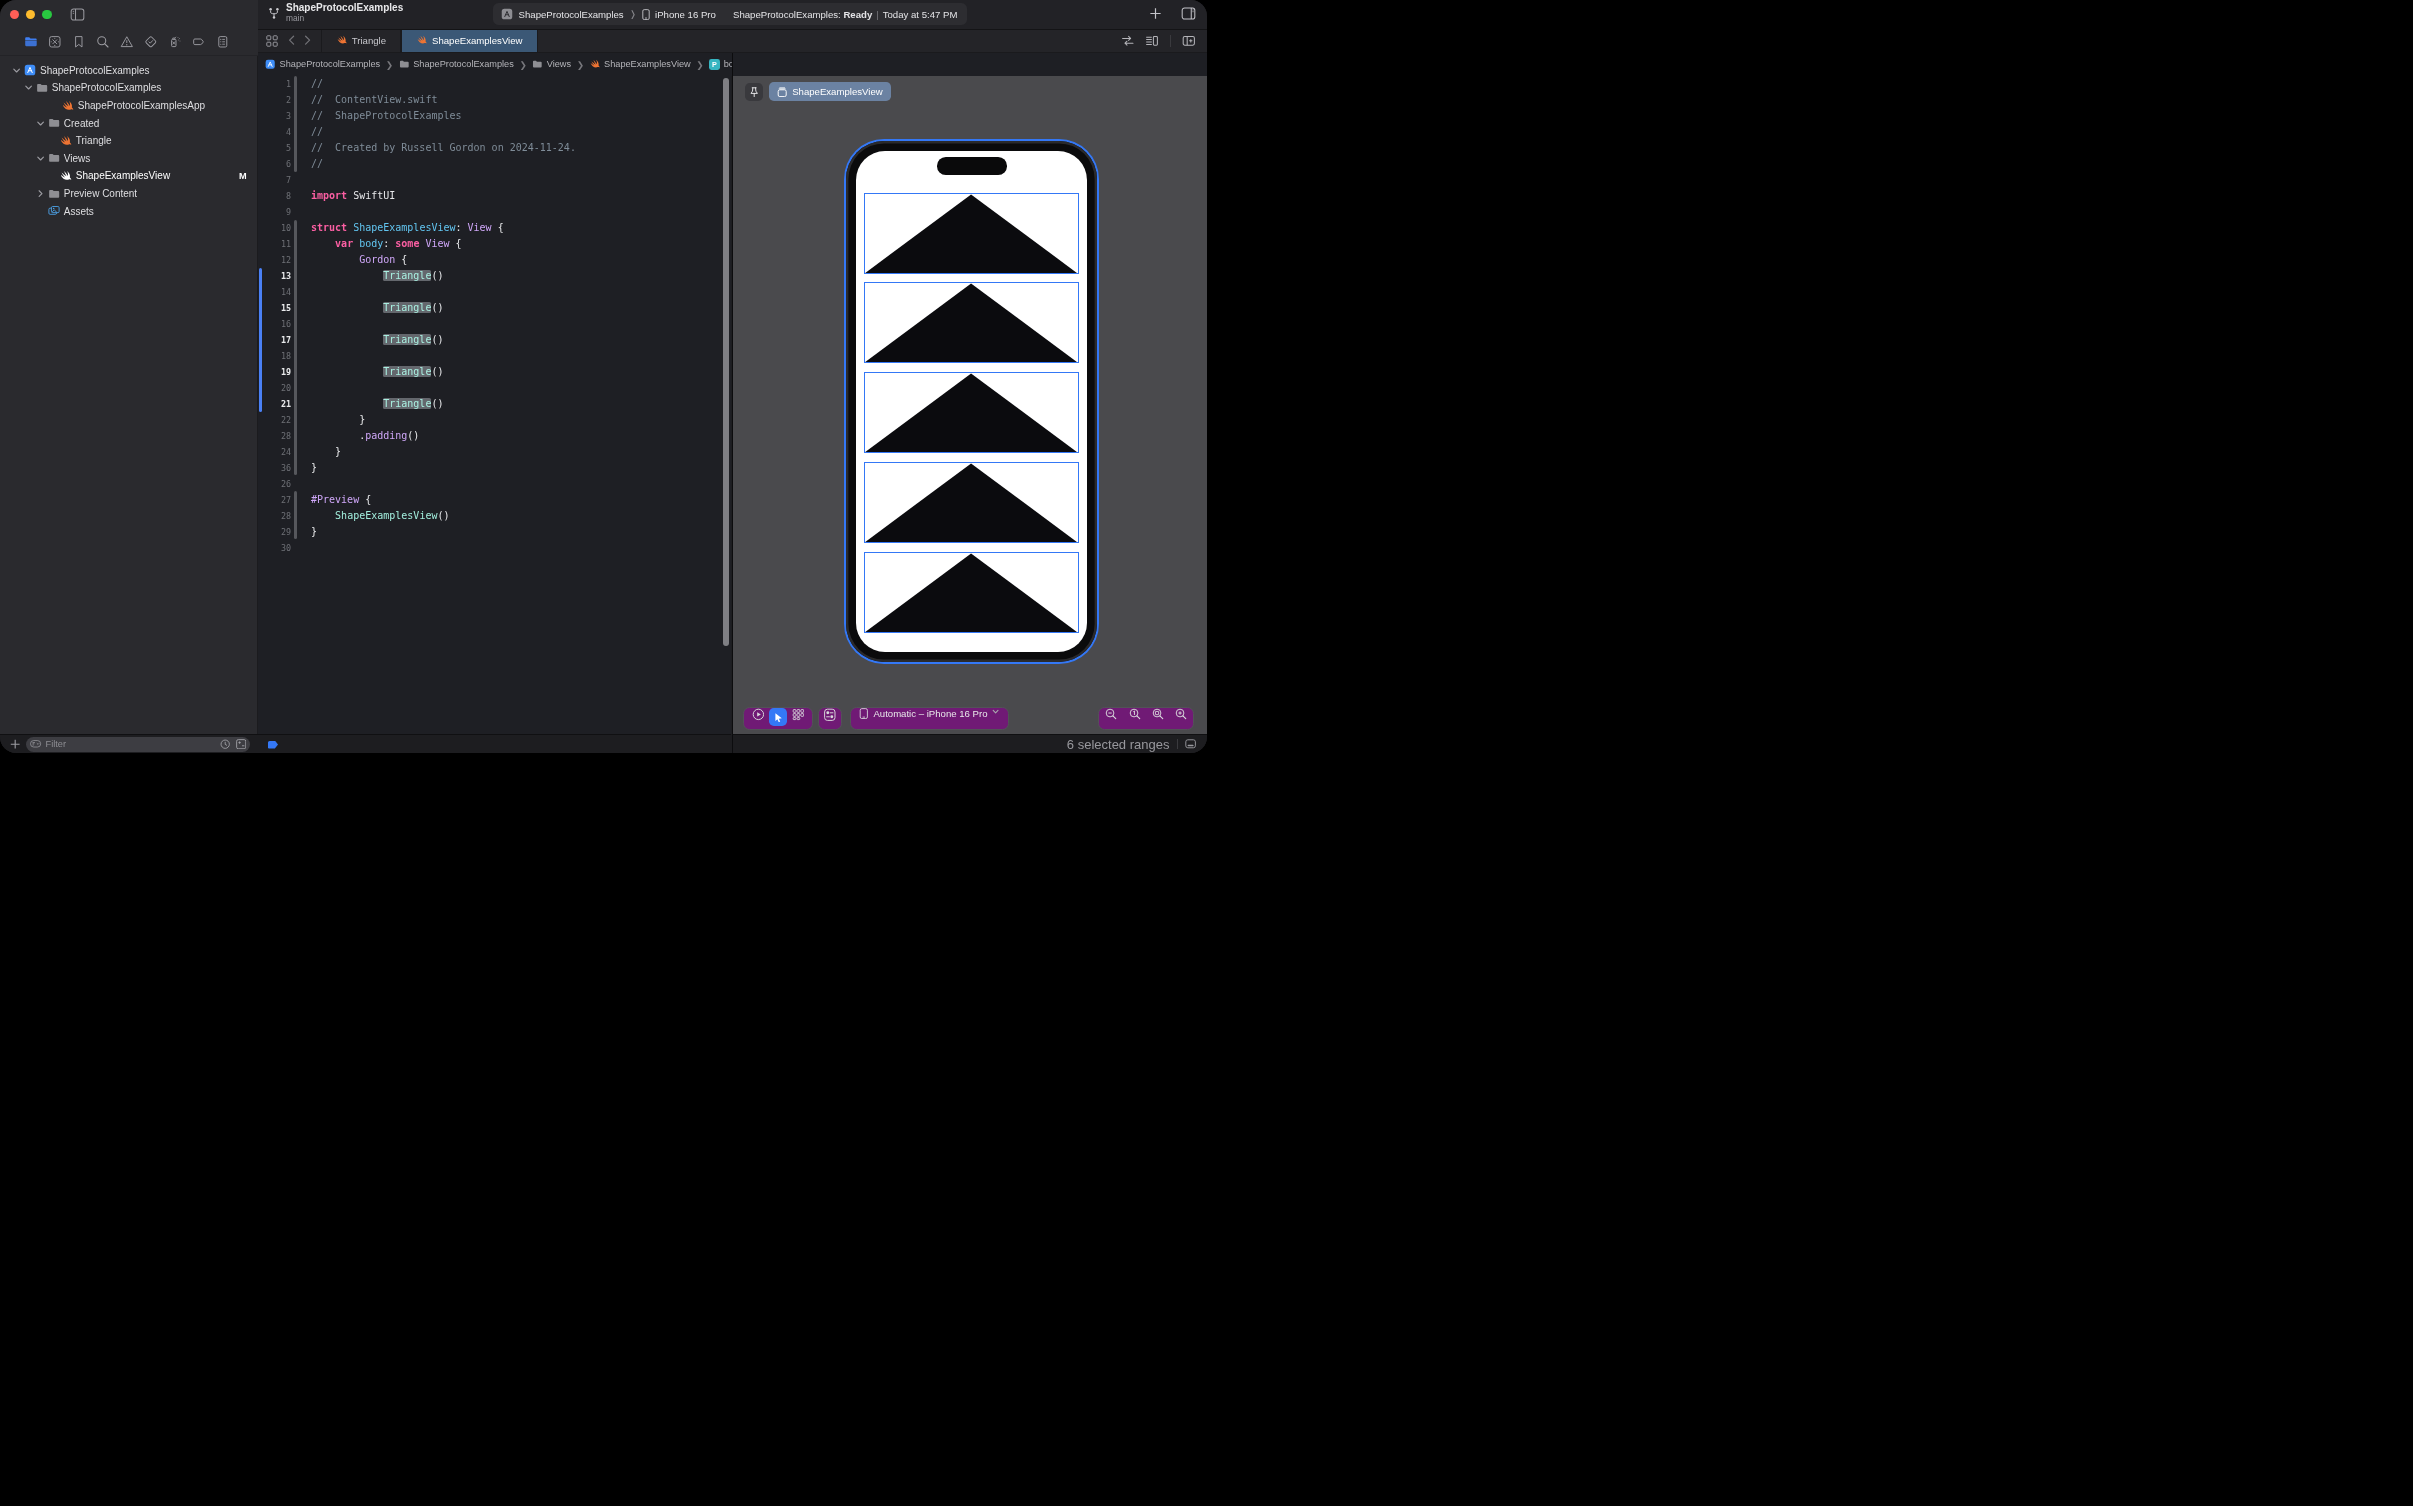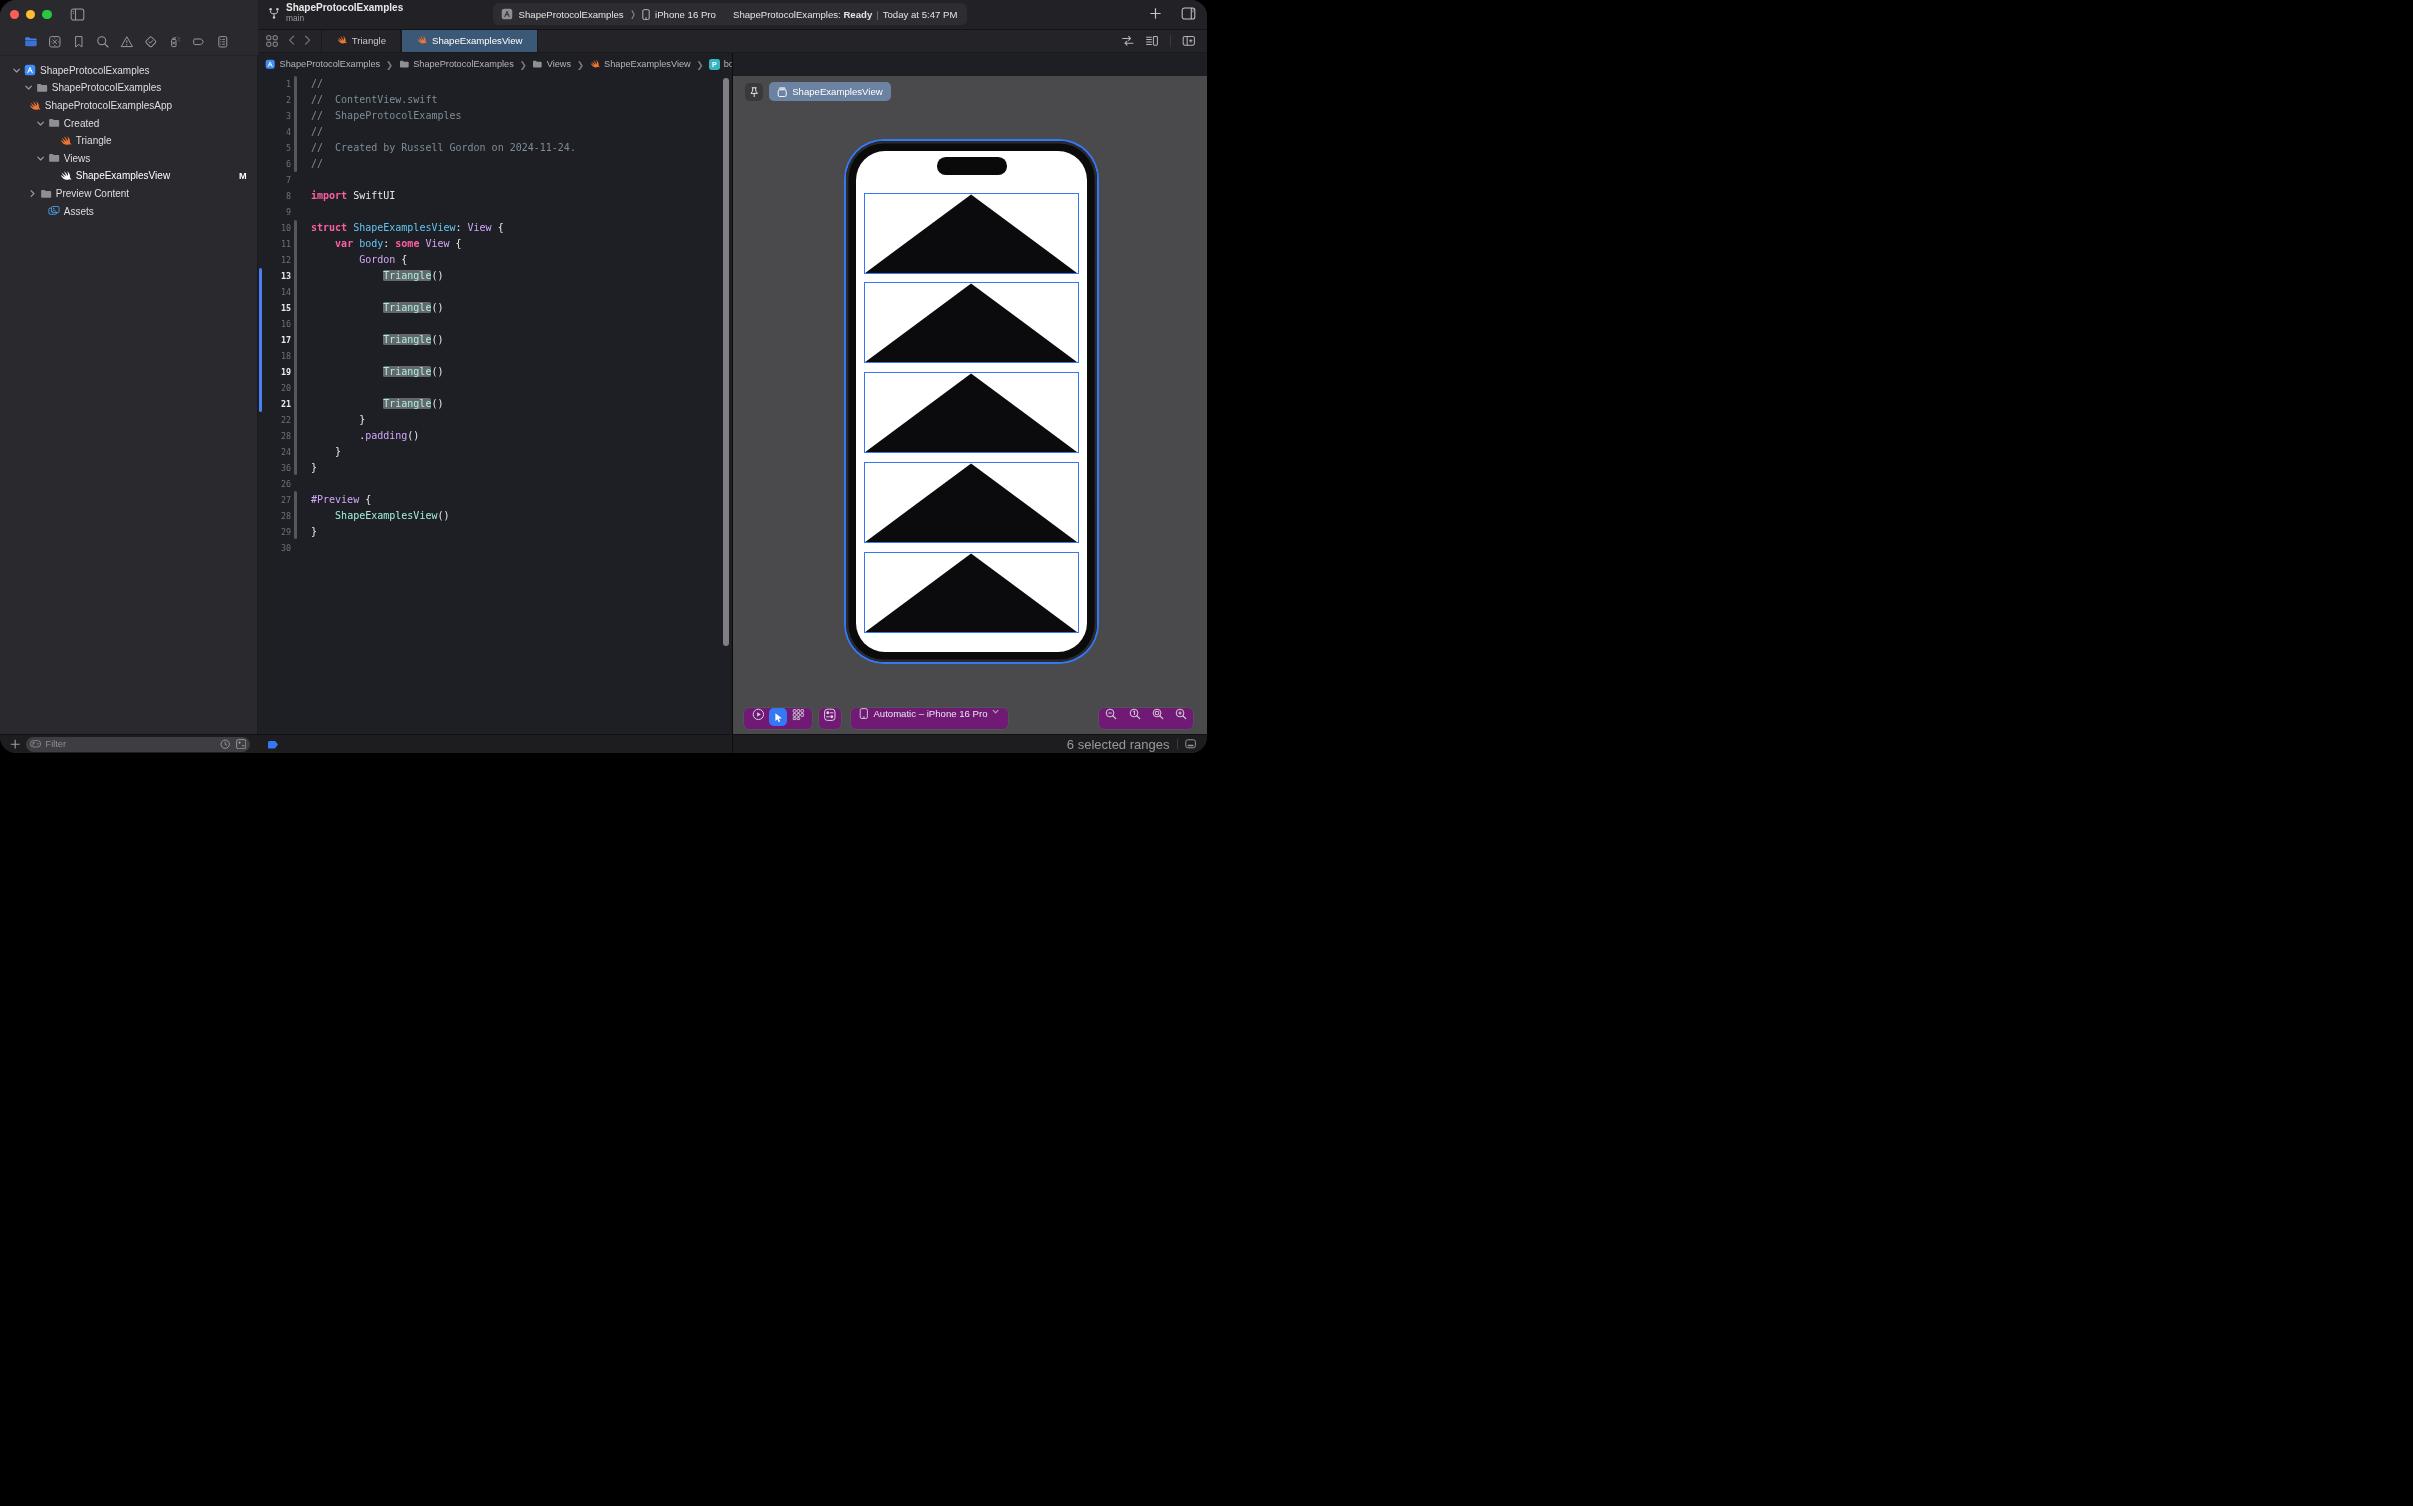--- a/index.html
+++ b/index.html
@@ -289,21 +289,21 @@
             <path d="M3.5 5.2l3.5 3.5 3.5-3.5" fill="none" stroke="currentColor" stroke-width="1.5" stroke-linecap="round" stroke-linejoin="round"></path>
           </svg>
         </span>
         <span class="icon tr-icon" style="color: rgb(142, 142, 147);">
           <svg viewBox="0 0 16 16">
             <path d="M1.5 4c0-.8.6-1.4 1.4-1.4h3.2l1.5 1.5h5.9c.8 0 1.4.6 1.4 1.4v6.1c0 .8-.6 1.4-1.4 1.4H2.9c-.8 0-1.4-.6-1.4-1.4z" fill="currentColor"></path>
           </svg>
         </span>
         <span>ShapeProtocolExamples</span>
       </div>
-      <div class="tree-row" style="padding-left: 16px;">
+      <div class="tree-row" style="padding-left: 49px;">
         <span class="tr-chev"></span>
         <span class="icon tr-icon" style="color: rgb(238, 116, 51);">
           <svg viewBox="0 0 16 16">
             <path fill="currentColor" d="M9.4 1.3c2.9 2.2 4.6 5.7 3.8 8.7 1 .8 1.7 1.9 1.9 2.9-1.3-.7-2.4-.9-3.3-.4-2 1-4.9.8-7.1-.9C3 10.2 1.6 8.2 1 6.3c1.6 1.5 3.7 2.9 5.7 3.6C4.9 8 3.1 5.4 2.2 3.3c1.9 1.9 4.5 4 6.5 5C7.2 6 5.9 3.1 5.5 1.4c1.9 1.9 4 4.7 5 6.7.5-1.8.2-4.4-1.1-6.8z"></path>
           </svg>
         </span>
         <span>ShapeProtocolExamplesApp</span>
       </div>
       <div class="tree-row" style="padding-left: 35px;">
         <span class="icon tr-chev">
@@ -344,21 +344,21 @@
         <div class="tree-sel" style="background: rgb(53, 104, 228);"></div>
         <span class="tr-chev"></span>
         <span class="icon tr-icon" style="color: rgb(255, 255, 255);">
           <svg viewBox="0 0 16 16">
             <path fill="currentColor" d="M9.4 1.3c2.9 2.2 4.6 5.7 3.8 8.7 1 .8 1.7 1.9 1.9 2.9-1.3-.7-2.4-.9-3.3-.4-2 1-4.9.8-7.1-.9C3 10.2 1.6 8.2 1 6.3c1.6 1.5 3.7 2.9 5.7 3.6C4.9 8 3.1 5.4 2.2 3.3c1.9 1.9 4.5 4 6.5 5C7.2 6 5.9 3.1 5.5 1.4c1.9 1.9 4 4.7 5 6.7.5-1.8.2-4.4-1.1-6.8z"></path>
           </svg>
         </span>
         <span style="color: rgb(255, 255, 255);">ShapeExamplesView</span>
         <span class="tr-badge">M</span>
       </div>
-      <div class="tree-row" style="padding-left: 27px;">
+      <div class="tree-row" style="padding-left: 35px;">
         <span class="icon tr-chev">
           <svg viewBox="0 0 14 14">
             <path d="M5.2 3.5l3.5 3.5-3.5 3.5" fill="none" stroke="currentColor" stroke-width="1.5" stroke-linecap="round" stroke-linejoin="round"></path>
           </svg>
         </span>
         <span class="icon tr-icon" style="color: rgb(142, 142, 147);">
           <svg viewBox="0 0 16 16">
             <path d="M1.5 4c0-.8.6-1.4 1.4-1.4h3.2l1.5 1.5h5.9c.8 0 1.4.6 1.4 1.4v6.1c0 .8-.6 1.4-1.4 1.4H2.9c-.8 0-1.4-.6-1.4-1.4z" fill="currentColor"></path>
           </svg>
         </span>

